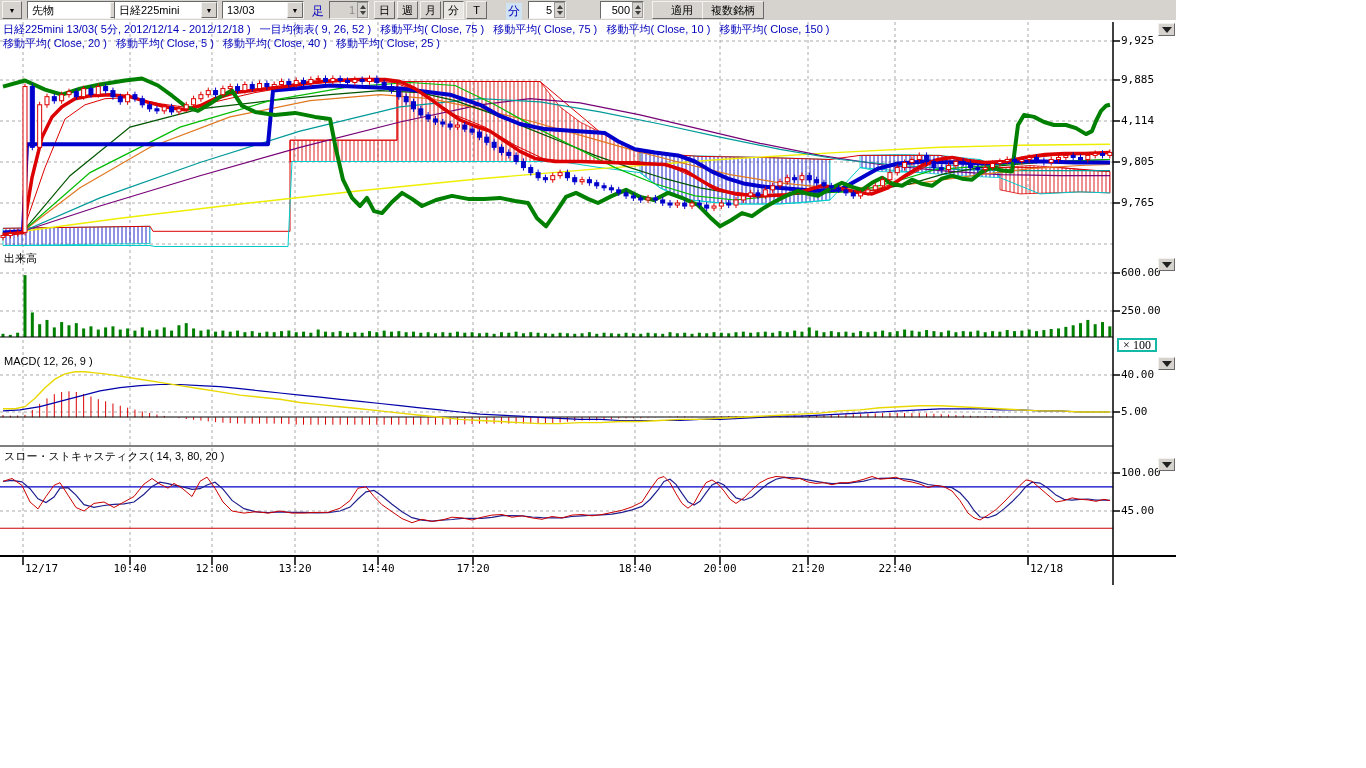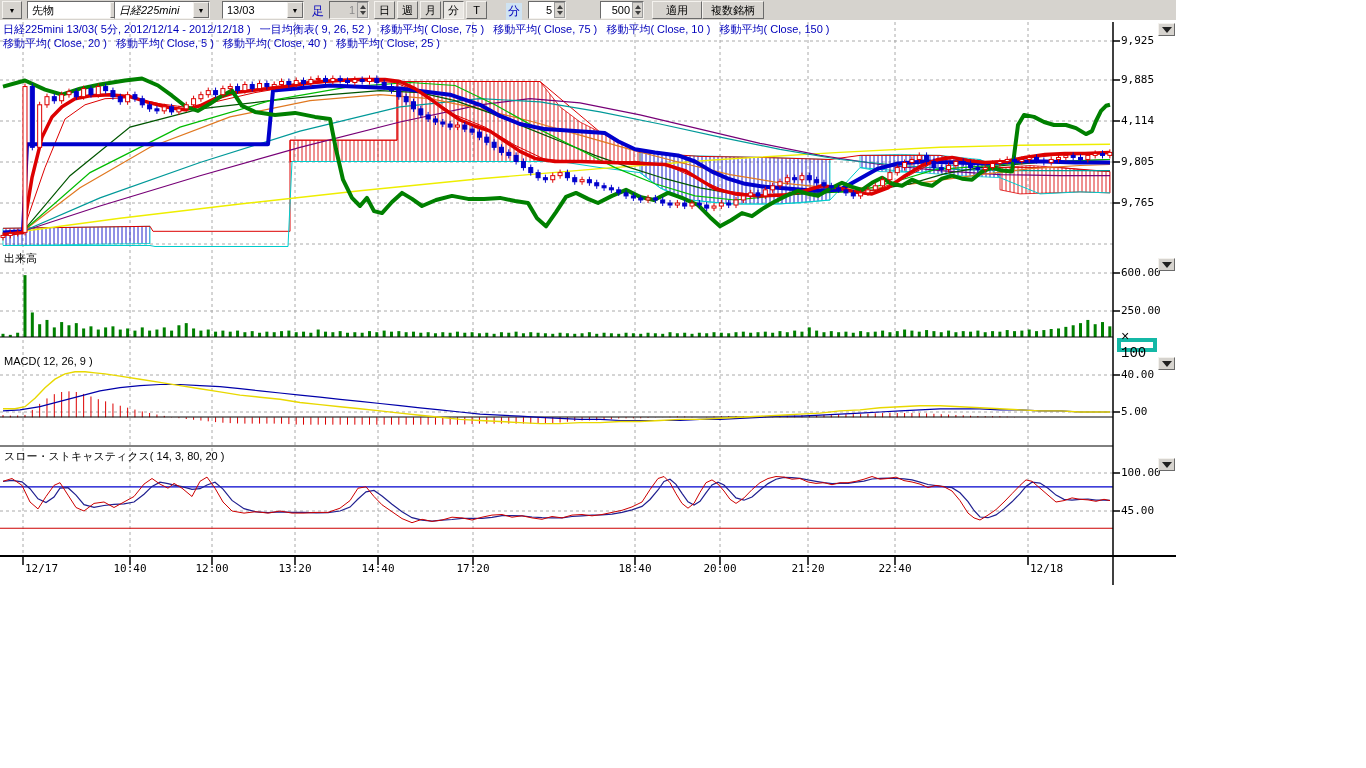--- a/index.html
+++ b/index.html
@@ -37,22 +37,22 @@
   .spin .sa .up { border-bottom:4px solid #404040; margin-bottom:2px; }
   .spin .sa .dn { border-top:4px solid #404040; }
   .tlabel { position:absolute; top:3px; font-size:12px; color:#0000bb; }
   .tlabel.bluebg { background:#cfe3f2; padding:0 2px; }
 
   
   .hdr { position:absolute; font-size:11px; color:#0000bb; white-space:pre; }
   .plabel { position:absolute; font-size:11px; color:#000; white-space:pre; }
   .lbl { position:absolute; font-size:11px; color:#000;
          font-family:"DejaVu Sans Mono","Liberation Mono",monospace; white-space:nowrap; }
-  .mult { position:absolute; border:4px solid #14b8a6; background:#fff; font-size:14px;
-          font-family:Liberation Mono, monospace; display:flex; align-items:center;
+  .mult { position:absolute; border:2px solid #14b8a6; background:#fff; font-size:12px;
+          font-family:Liberation Serif, serif; display:flex; align-items:center;
           justify-content:center; }
   .arrowbtn { position:absolute; width:17px; height:13px; background:#d6d3ce;
           border-top:1px solid #f4f2ee; border-left:1px solid #f4f2ee;
           border-right:1px solid #6a6a6a; border-bottom:1px solid #6a6a6a;
           display:flex; align-items:center; justify-content:center; }
   .arrowbtn div { width:0; height:0; border-left:5px solid transparent;
           border-right:5px solid transparent; border-top:6px solid #202020; }
   #chart-svg { position:absolute; left:0; top:0; }
 </style>
 </head>
@@ -60,21 +60,21 @@
 <div id="app">
 
 <div id="toolbar">
   <div class="t3d" style="left:2px;width:20px;">
         <span style="font-size:7px;">▼</span>
       </div>
   <div class="combo" style="left:27px;width:100px;">
     <span class="cv">先物</span>
     <span class="ca">▼</span>
   </div>
-  <div class="combo" style="left:114px;width:96px;font-style:italic;">
+  <div class="combo" style="left:114px;width:104px;">
     <span class="cv">日経225mini</span>
     <span class="ca">▼</span>
   </div>
   <div class="combo" style="left:222px;width:82px;">
     <span class="cv">13/03</span>
     <span class="ca">▼</span>
   </div>
   <div class="tlabel" style="left:312px;">足</div>
   <div class="spin disabled" style="left:329px;width:40px;">
     <span class="sv">1</span>
@@ -99,21 +99,21 @@
         </span>
   </div>
   <div class="tlabel" style="left:600px;color:#701a75;">本数</div>
   <div class="spin" style="left:600px;width:44px;">
     <span class="sv">500</span>
     <span class="sa">
           <div class="up"></div>
           <div class="dn"></div>
         </span>
   </div>
-  <div class="t3d" style="left:652px;width:50px;">適用</div>
+  <div class="t3d" style="left:652px;width:60px;">適用</div>
   <div class="t3d" style="left:702px;width:62px;">複数銘柄</div>
 </div>
 
 <svg id="chart-svg" width="1366" height="600">
   <defs>
     <pattern id="hatchR" width="4" height="4" patternUnits="userSpaceOnUse">
       <path d="M2 0 V4" stroke="#dd2222" stroke-width="1"></path>
     </pattern>
     <pattern id="hatchB" width="4" height="4" patternUnits="userSpaceOnUse">
       <path d="M2 0 V4" stroke="#2222cc" stroke-width="1"></path>

